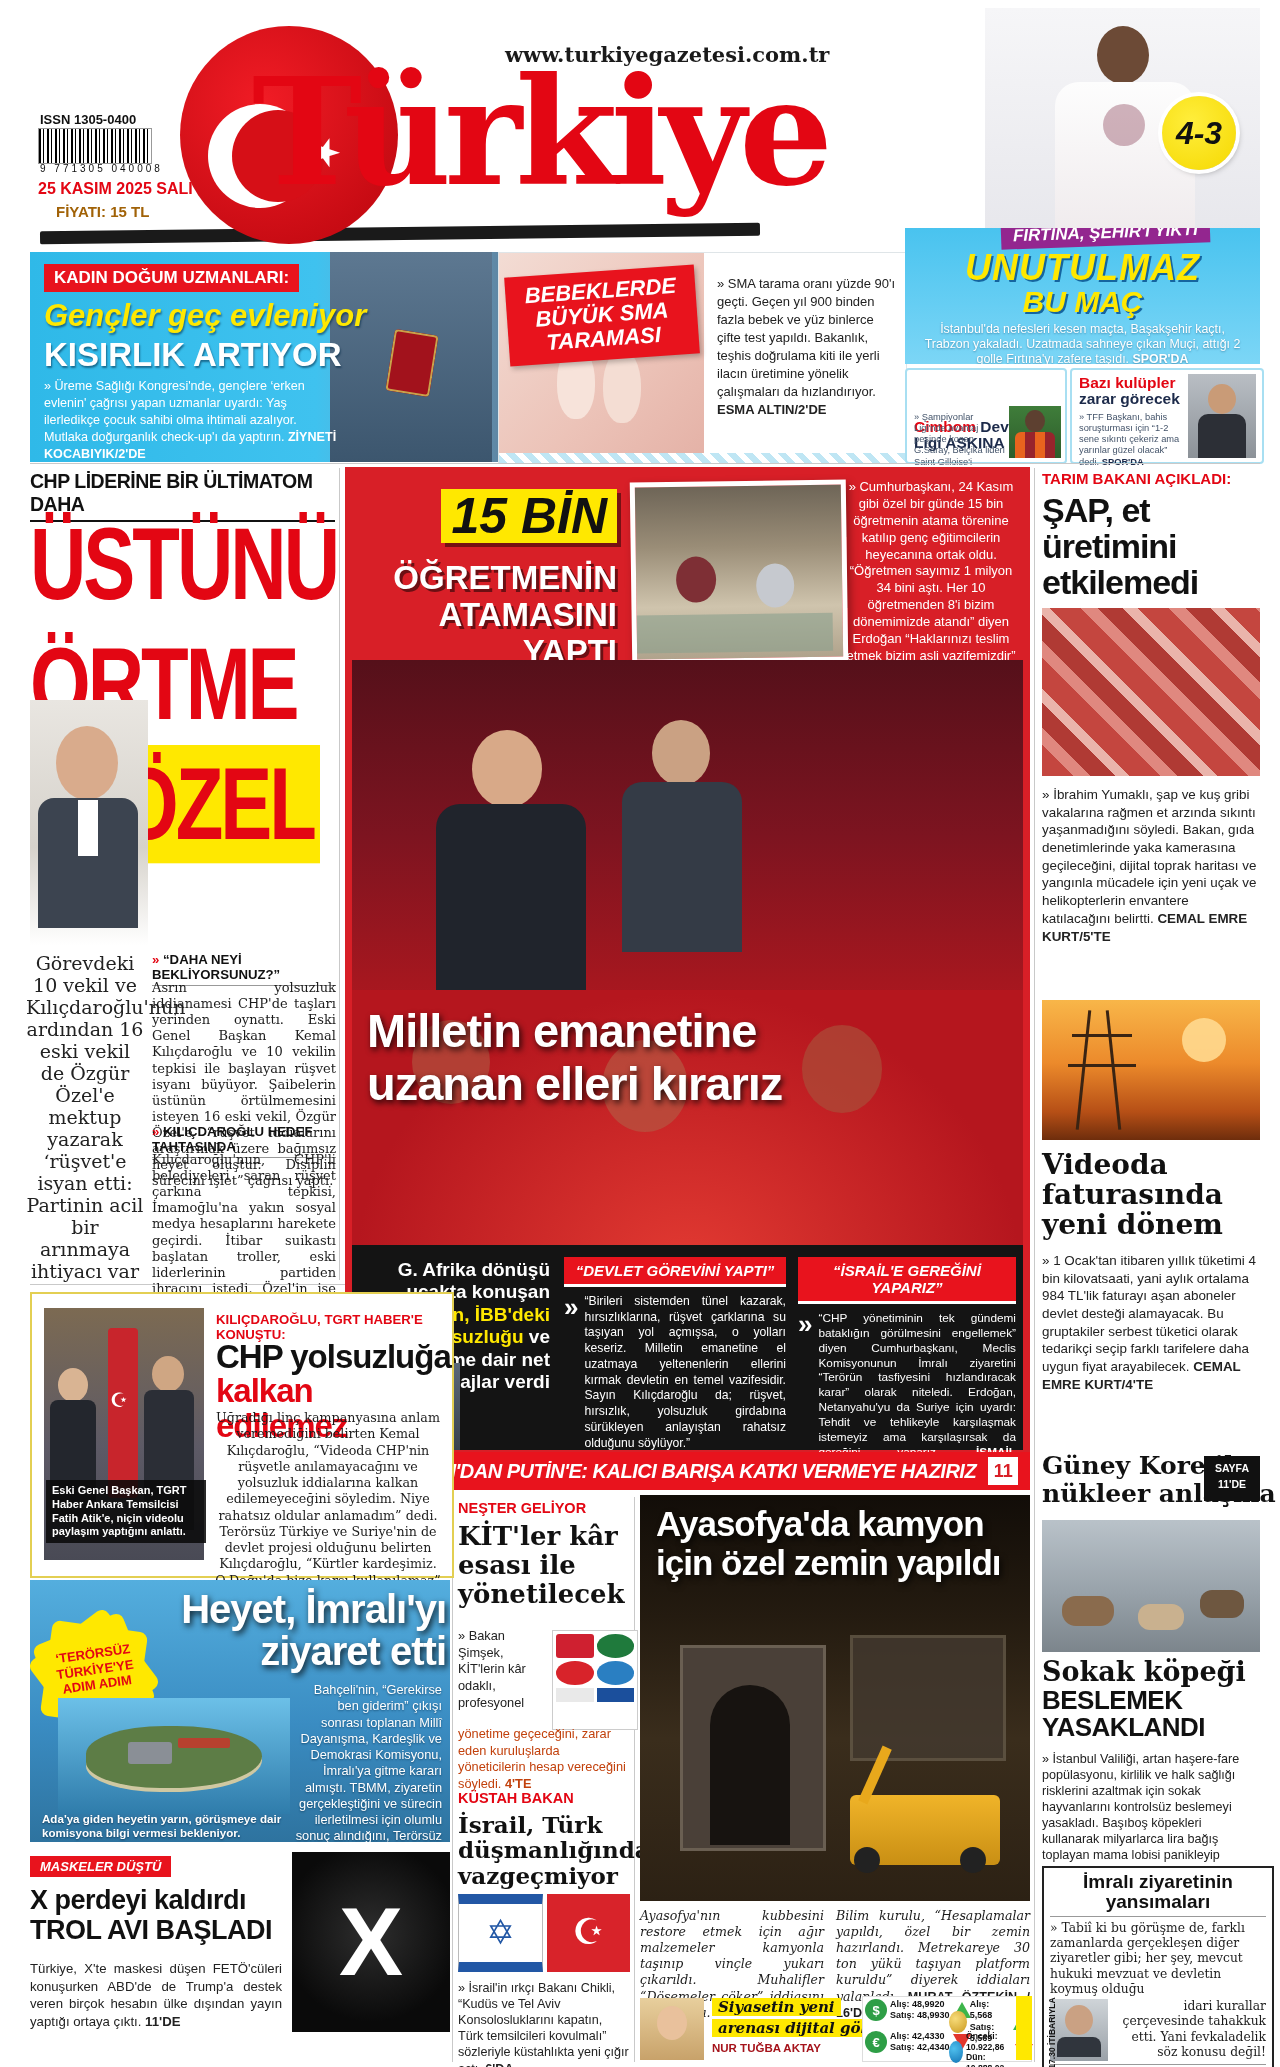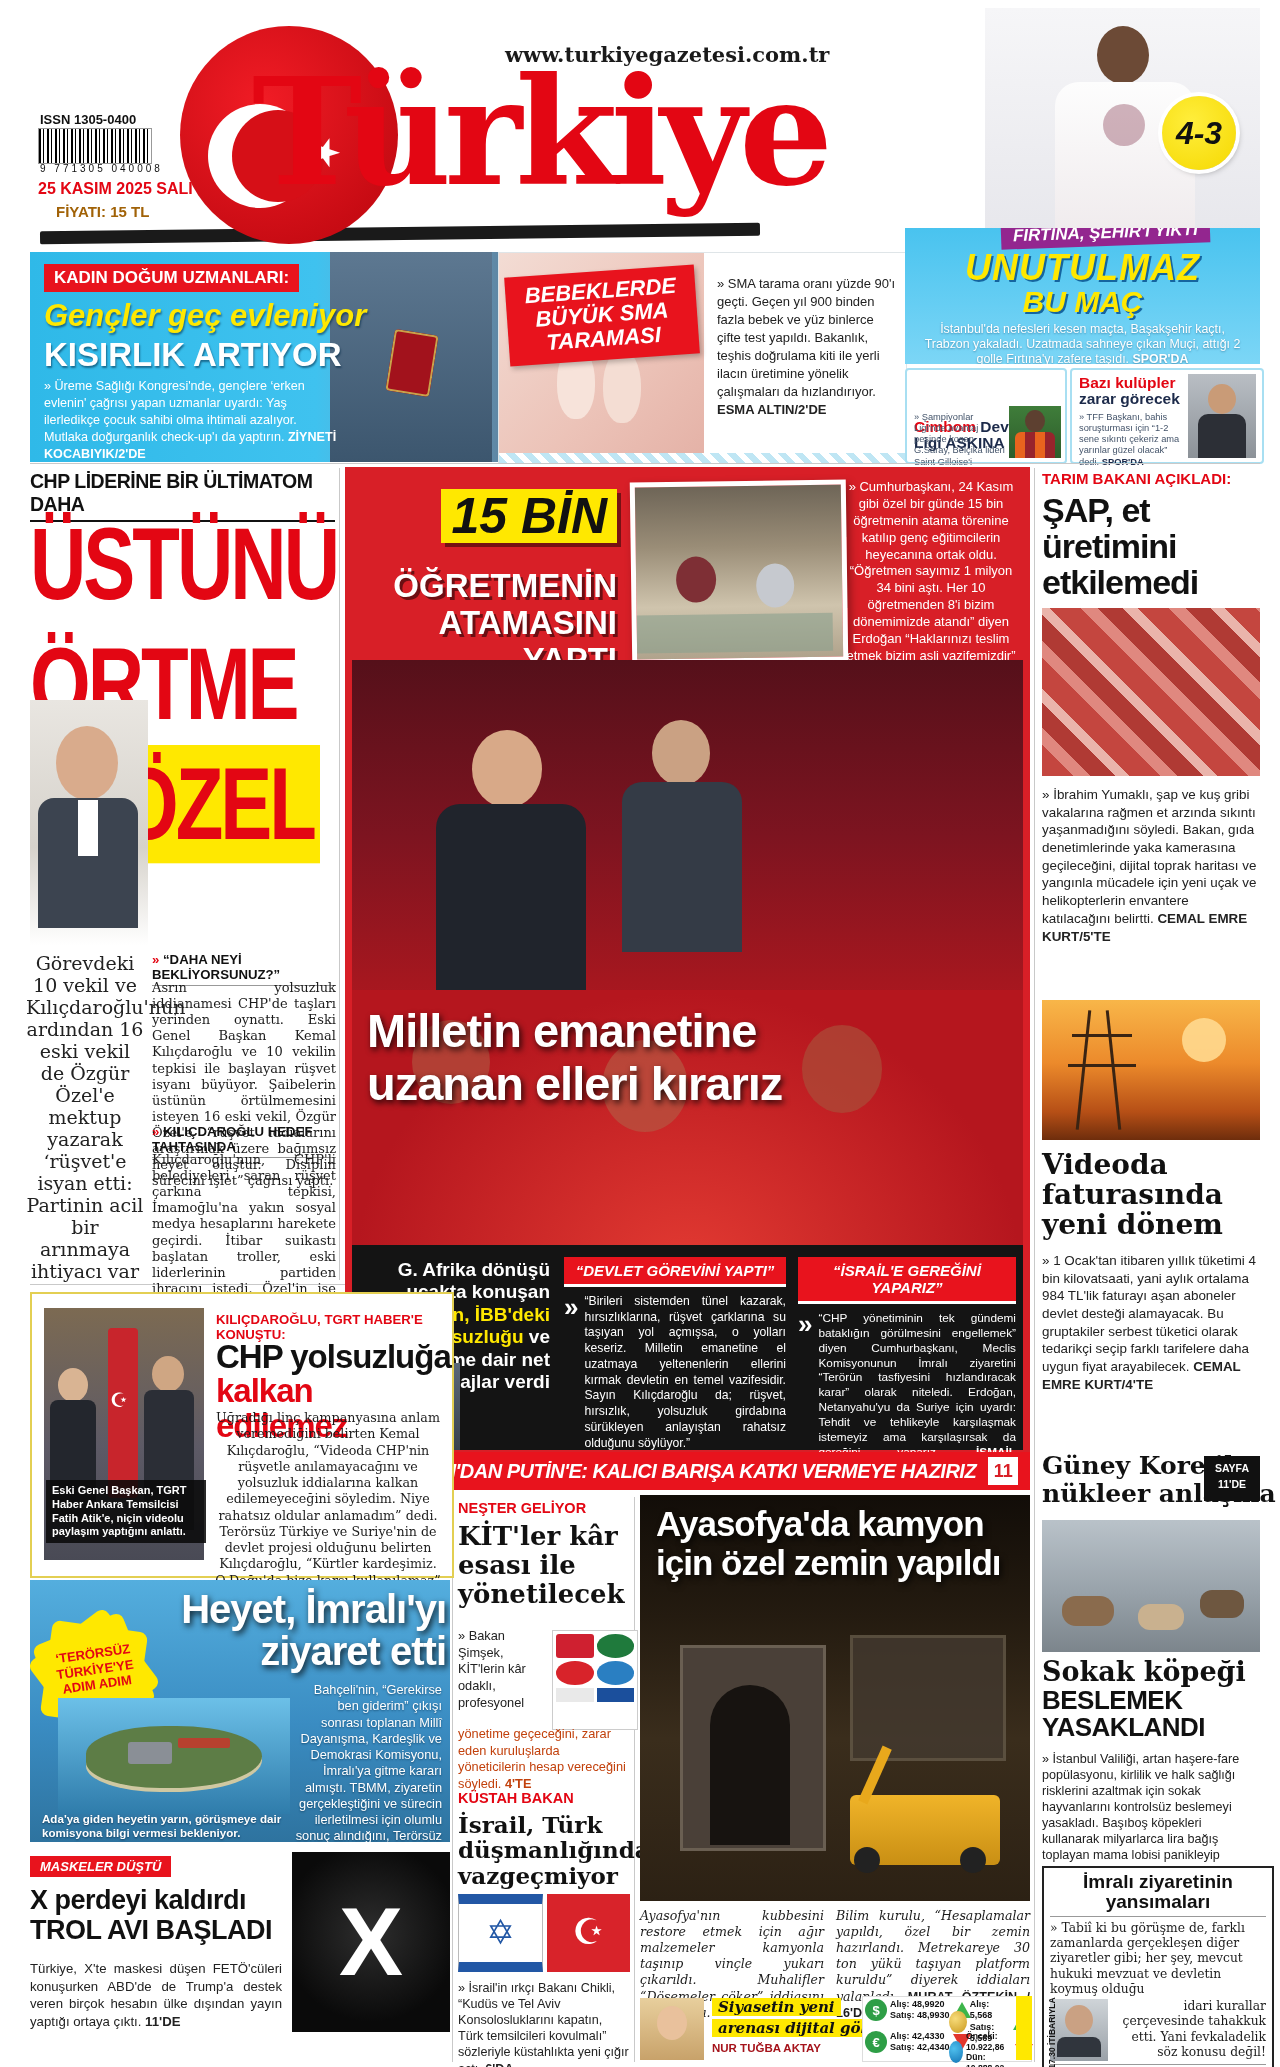--- a/index.html
+++ b/index.html
@@ -163,21 +163,21 @@
 </div>
 <div class="ab sf jst" style="left:152px;top:1152px;width:184px;font-size:13px;line-height:1.24;color:#1c1c1c;">
   <span>Kılıçdaroğlu'nun, CHP'li belediyeleri saran rüşvet çarkına tepkisi, İmamoğlu'na yakın sosyal medya hesaplarını harekete geçirdi. İtibar suikastı başlatan troller, eski liderlerinin partiden ihracını istedi. Özel'in ise “Kurultay öncesi yolsuzluk teşkilatlarda ve partide kaos büyür” endişesiyle böyle bir adıma sıcak bakmadığı belirtildi.</span>
   <b>10'DA</b>
 </div>
 
 <div class="ab" style="left:345px;top:467px;width:685px;height:1023px;background:#d81f27;">
 
   <div class="ab rt" style="left:14px;top:22px;width:258px;line-height:1.0;">
     <span class="s b8 it" style="display:inline-block;background:#ffe800;color:#111;font-size:50px;padding:2px 10px;box-shadow:4px 4px 0 rgba(0,0,0,.45);">15 BİN</span>
-    <div class="s b8 wh" style="font-size:33px;margin-top:26px;text-shadow:3px 3px 0 rgba(0,0,0,.5);">ÖĞRETMENİN</div>
+    <div class="s b8 wh" style="font-size:33px;margin-top:18px;text-shadow:3px 3px 0 rgba(0,0,0,.5);">ÖĞRETMENİN</div>
     <div class="s b8 wh" style="font-size:33px;margin-top:4px;text-shadow:3px 3px 0 rgba(0,0,0,.5);">ATAMASINI</div>
     <div class="s b8 wh" style="font-size:33px;margin-top:4px;text-shadow:3px 3px 0 rgba(0,0,0,.5);">YAPTI</div>
   </div>
 
   <div class="ab photo" style="left:286px;top:14px;width:206px;height:172px;background:linear-gradient(180deg,#6e6557 0,#9a8d77 35%,#cfc4ad 70%,#b0a38c);border:5px solid #fff;transform:rotate(-0.8deg);box-shadow:3px 4px 8px rgba(0,0,0,.35);">
     <div class="ab" style="left:40px;top:70px;width:40px;height:46px;border-radius:50%;background:#7e2f35;"></div>
     <div class="ab" style="left:120px;top:78px;width:38px;height:44px;border-radius:50%;background:#c6c9cf;"></div>
     <div class="ab" style="left:0;top:128px;width:196px;height:38px;background:#8aa08e;opacity:.6;"></div>
   </div>
 

